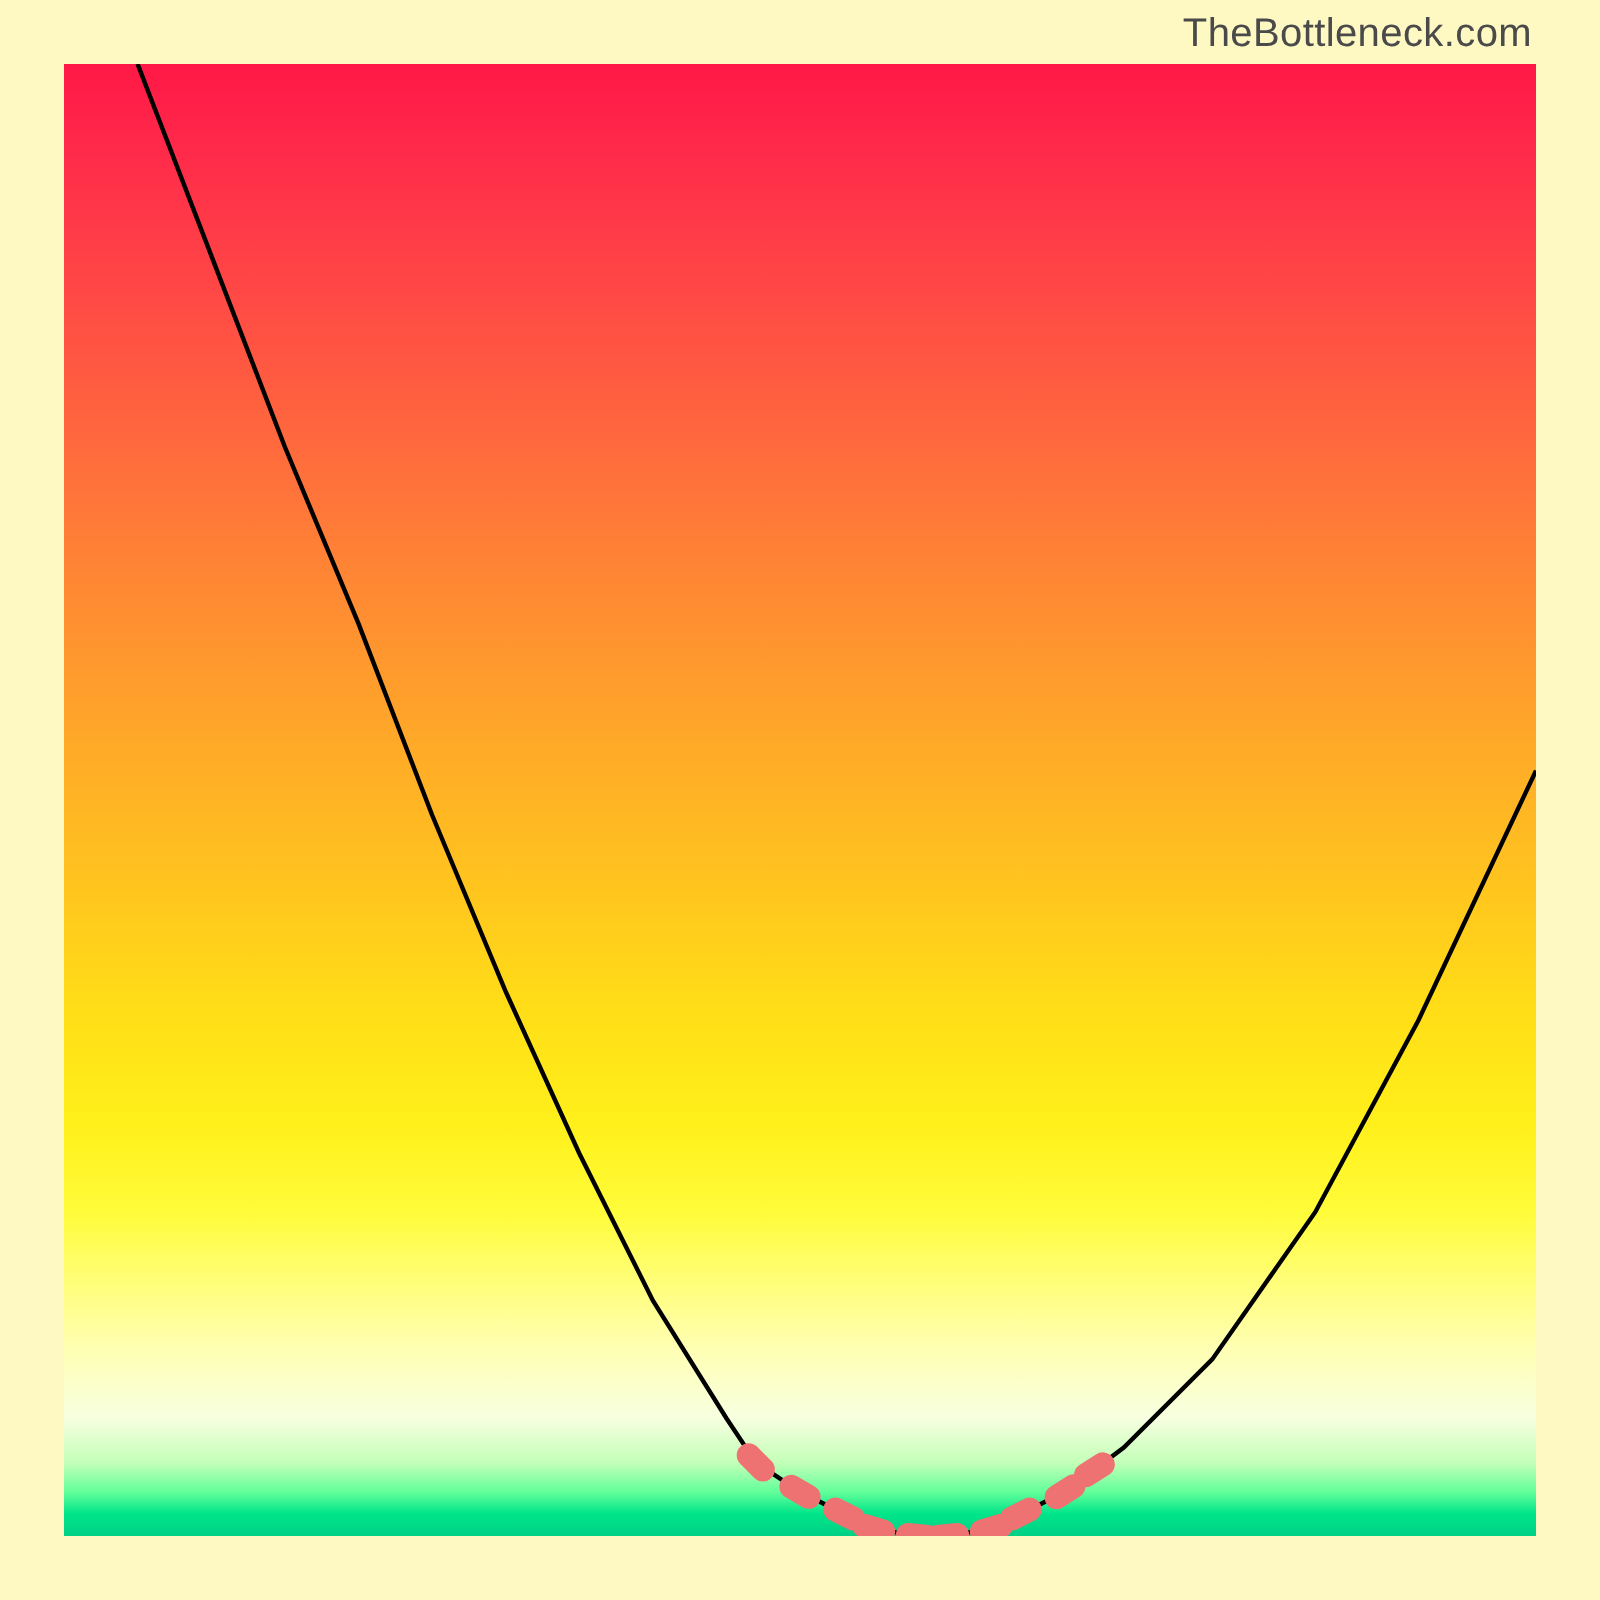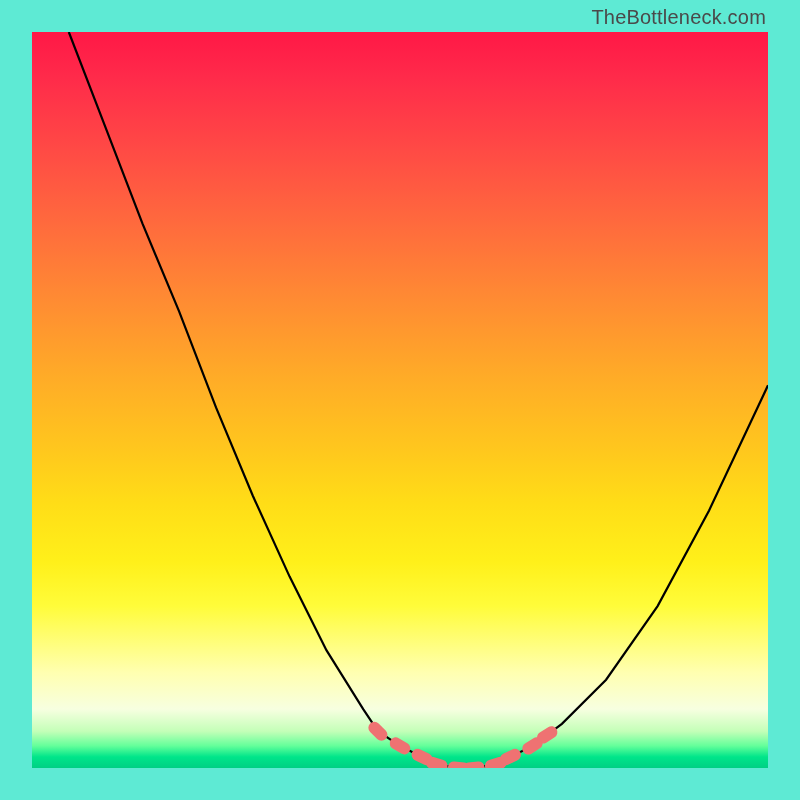--- a/index.html
+++ b/index.html
@@ -9,21 +9,21 @@
     height: 800px;
     overflow: hidden;
     background: #000;
     font-family: Arial, Helvetica, sans-serif;
   }
   .frame {
     position: absolute;
     top: 0; left: 0;
     width: 800px;
     height: 800px;
-    background: #5eead4;
+    background: #fef9c3;
   }
   .plot {
     position: absolute;
     top: 32px;
     left: 32px;
     width: 736px;
     height: 736px;
     
     background: linear-gradient(
       to bottom,

